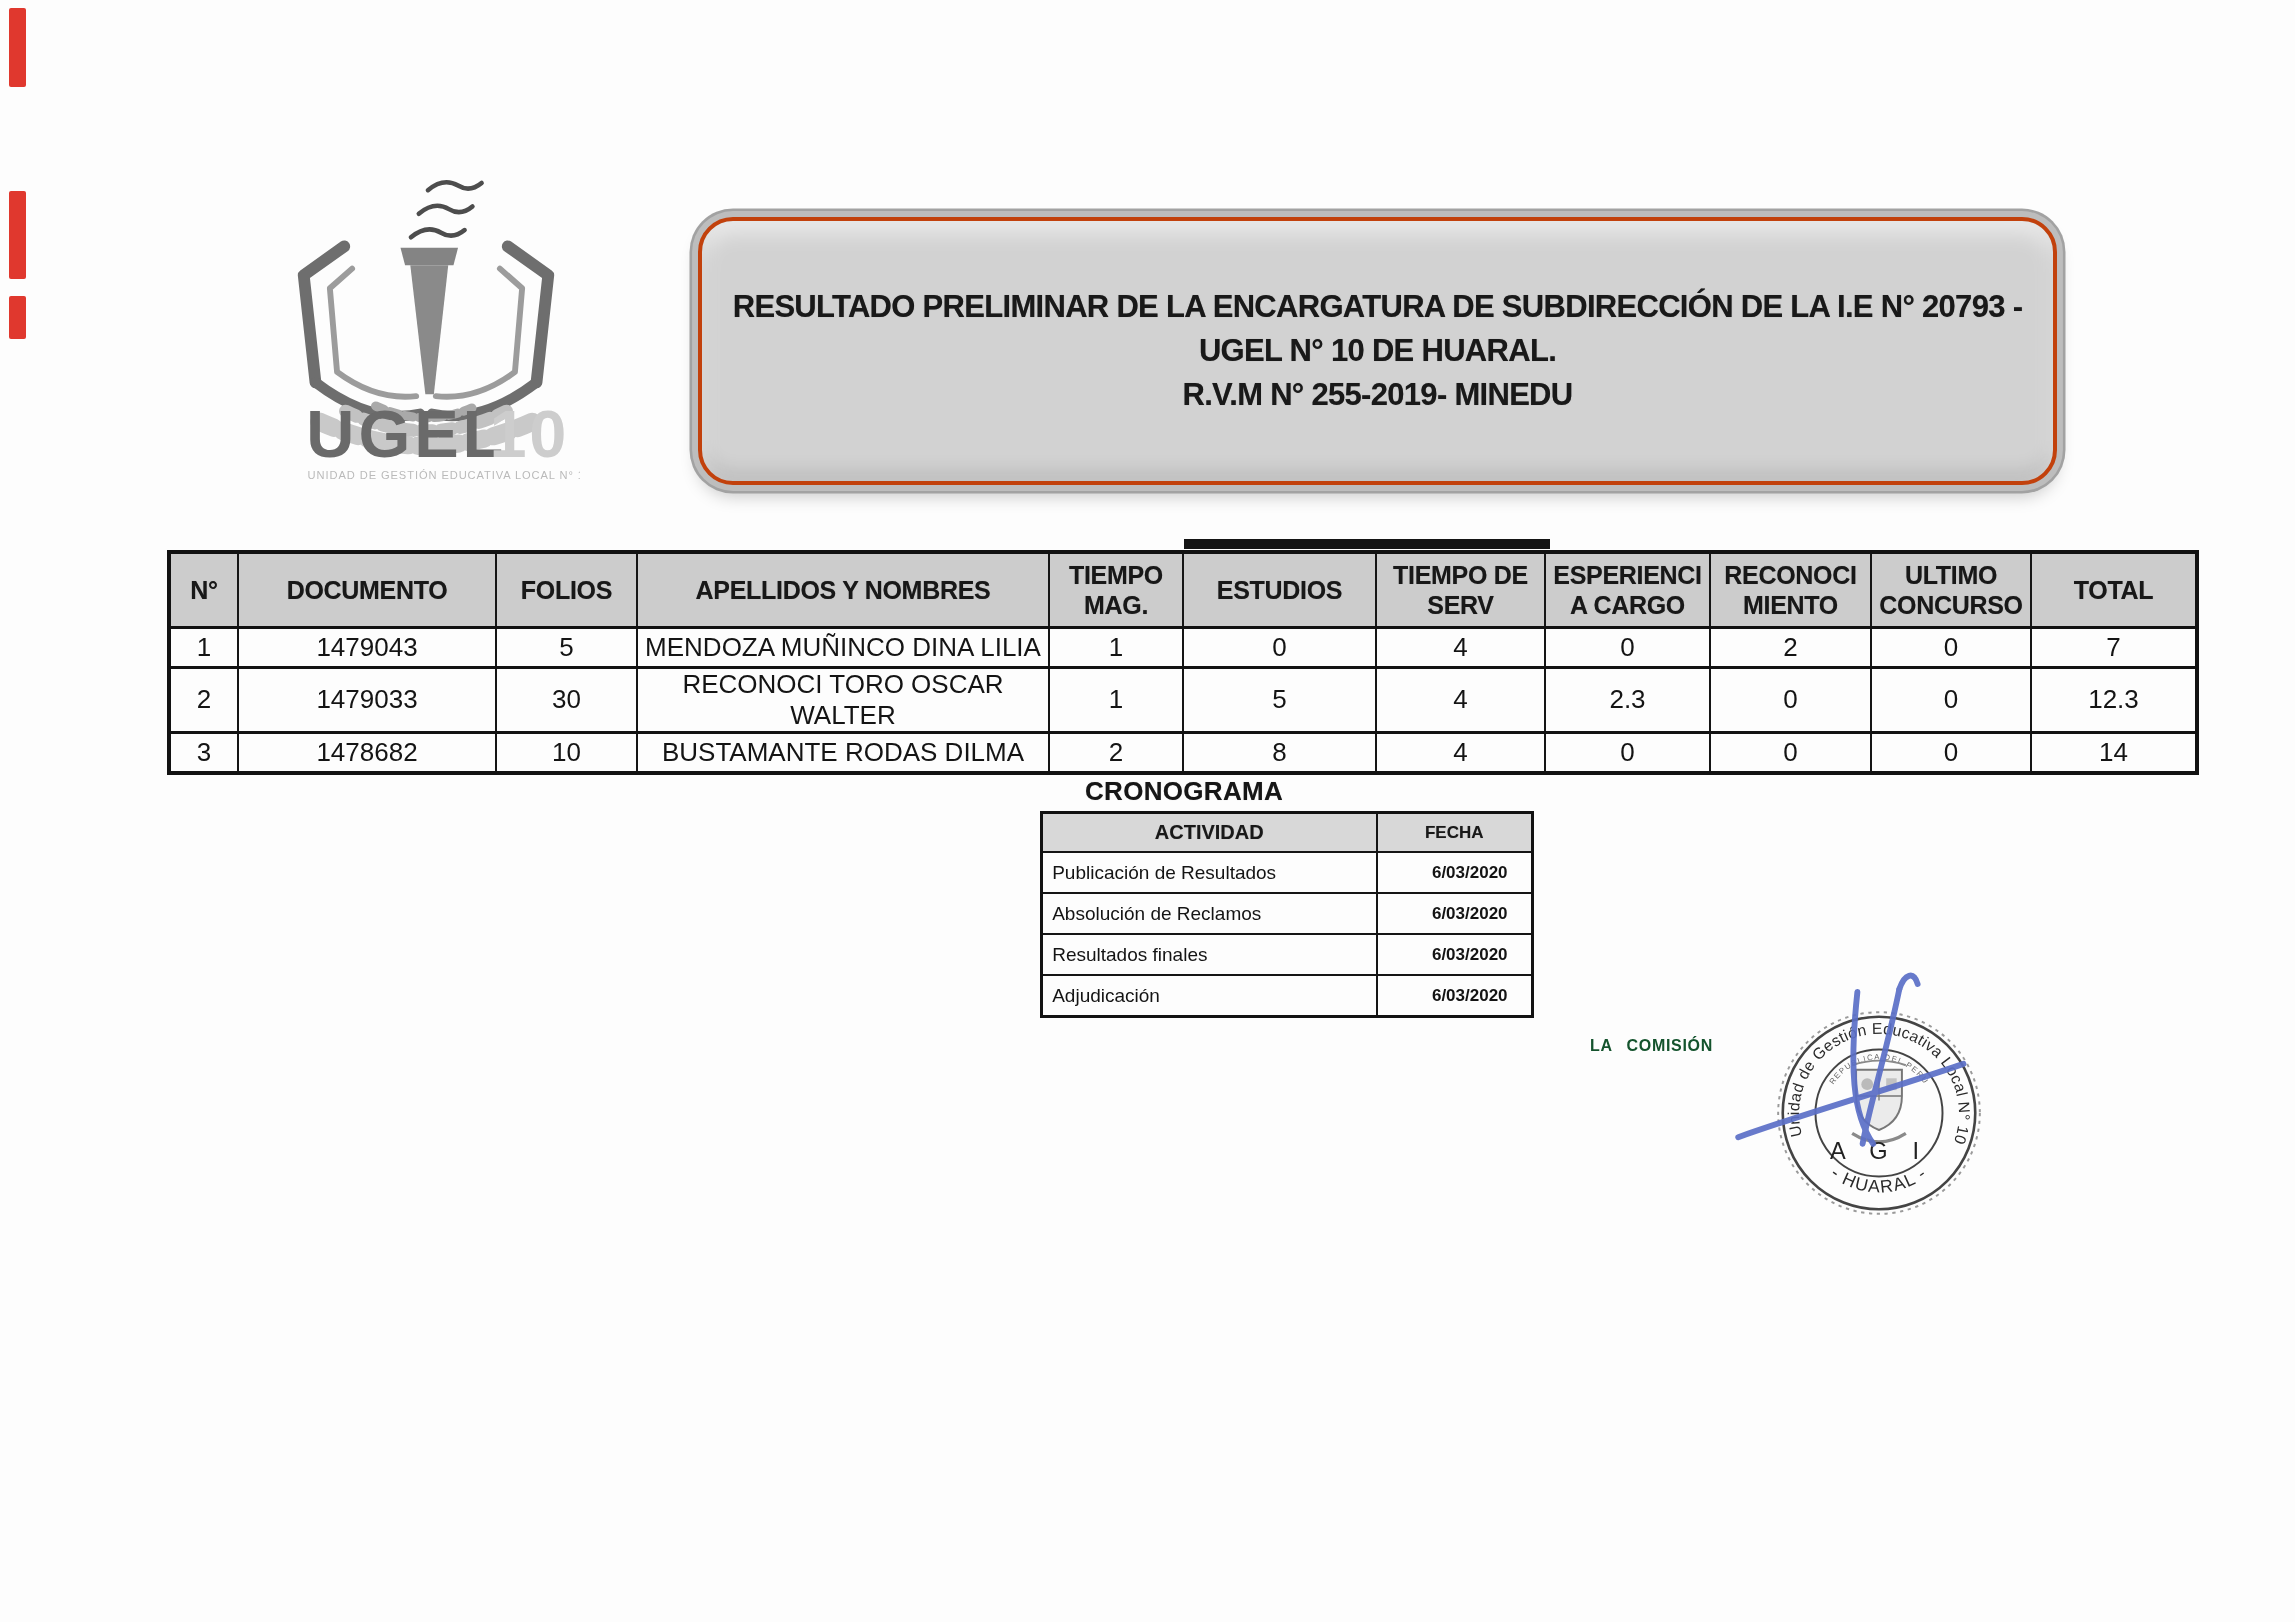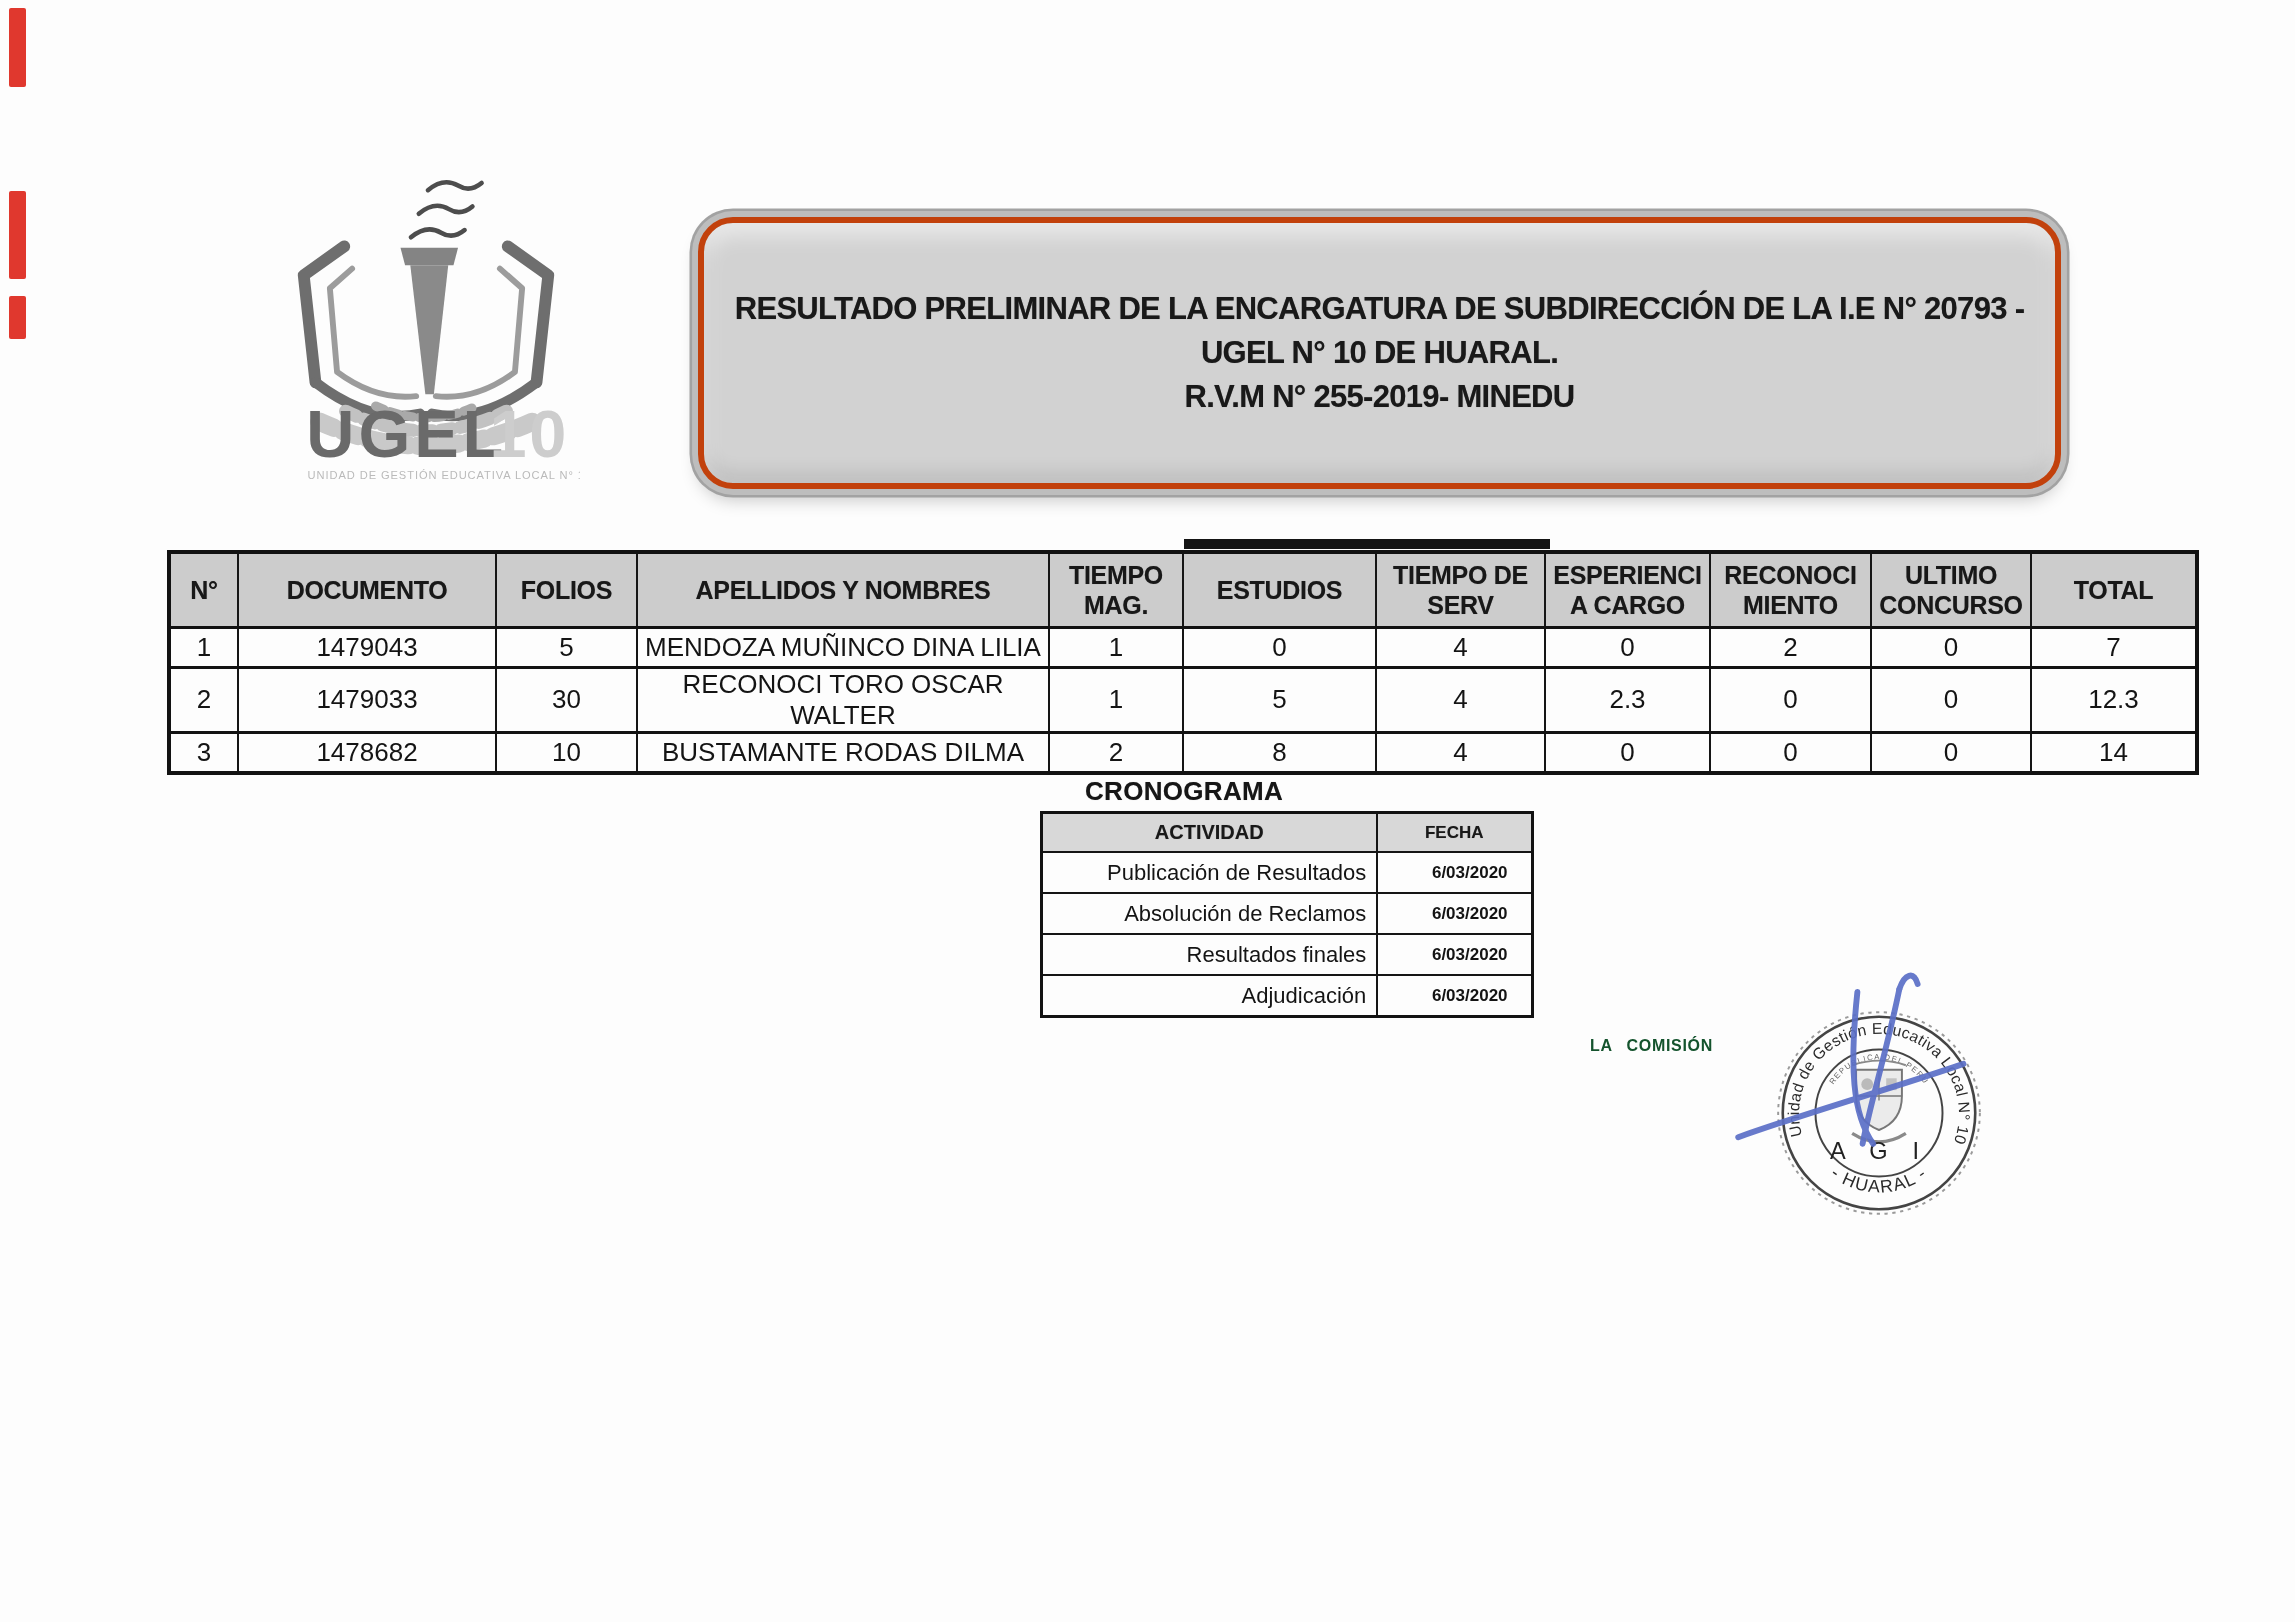--- a/index.html
+++ b/index.html
@@ -10,21 +10,21 @@
   .red-mark{position:absolute;left:9.2px;width:17px;background:#e0382e;border-radius:2px;}
   .red-mark.m1{top:7.9px;height:79px;}
   .red-mark.m2{top:191px;height:88px;}
   .red-mark.m3{top:296px;height:43px;}
 
   
   .logo-wrap{position:absolute;left:272px;top:164px;width:308px;height:327px;}
 
   
   .title-box{position:absolute;left:698px;top:217px;width:1351px;height:260px;
-    background:#d2d2d2;border:6px solid #c2410c;border-radius:35px;
+    background:#d2d2d2;border:4px solid #c2410c;border-radius:35px;
     box-shadow:0 0 0 5.9px #bdbdbd,0 0 0 8.5px #a2a2a2,0 10.5px 17px rgba(0,0,0,.22),
       inset 0 11.8px 21px rgba(255,255,255,.55),inset 0 -10.5px 18.3px rgba(0,0,0,.10);
     display:flex;flex-direction:column;justify-content:center;align-items:center;text-align:center;}
   .title-box .line{font-weight:bold;font-size:31px;line-height:44px;letter-spacing:-0.7px;
     color:#191919;text-shadow:0 0 0.7px rgba(0,0,0,.45);padding:0 19.6px;}
 
   
   .results-table{position:absolute;left:167px;top:550px;width:2029px;border-collapse:collapse;
     table-layout:fixed;border:4.6px solid #121212;}
   .results-table th,.results-table td{border:2px solid #151515;text-align:center;vertical-align:middle;
@@ -40,21 +40,21 @@
   .cron-title{position:absolute;left:1040px;top:776px;width:288px;text-align:center;
     font-size:26px;font-weight:bold;letter-spacing:0.3px;color:#161616;text-shadow:0 0 0.7px rgba(0,0,0,.4);}
   .cron-table{position:absolute;left:1040px;top:811px;width:491px;border-collapse:collapse;
     table-layout:fixed;border:3.9px solid #121212;}
   .cron-table th,.cron-table td{border:2.6px solid #151515;vertical-align:middle;margin-top:12px;}
   .cron-table th{background:#d8d8d8;height:35px;font-weight:bold;color:#191919;text-align:center;
     text-shadow:0 0 0.7px rgba(0,0,0,.35);}
   .cron-table th.col-actividad{font-size:20px;}
   .cron-table th.col-fecha{font-size:17px;}
   .cron-table td{height:37px;padding-left:32px;}
-  .cron-table td.activity{font-size:22px;padding:0 9.2px;text-align:right;color:#141414;}
+  .cron-table td.activity{font-size:19px;padding:0 9.2px;text-align:left;color:#141414;}
   .cron-table td.date{font-size:17px;font-weight:600;text-align:center;color:#141414;}
 
   
   .commission{position:absolute;left:1590px;top:1037px;font-size:16px;font-weight:600;
     letter-spacing:0.7px;word-spacing:9.2px;color:#14532d;}
   .stamp-wrap{position:absolute;left:1695px;top:929px;width:368px;height:368px;}
 
   svg text{font-family:"Liberation Sans",sans-serif;}
 </style>
 </head>

